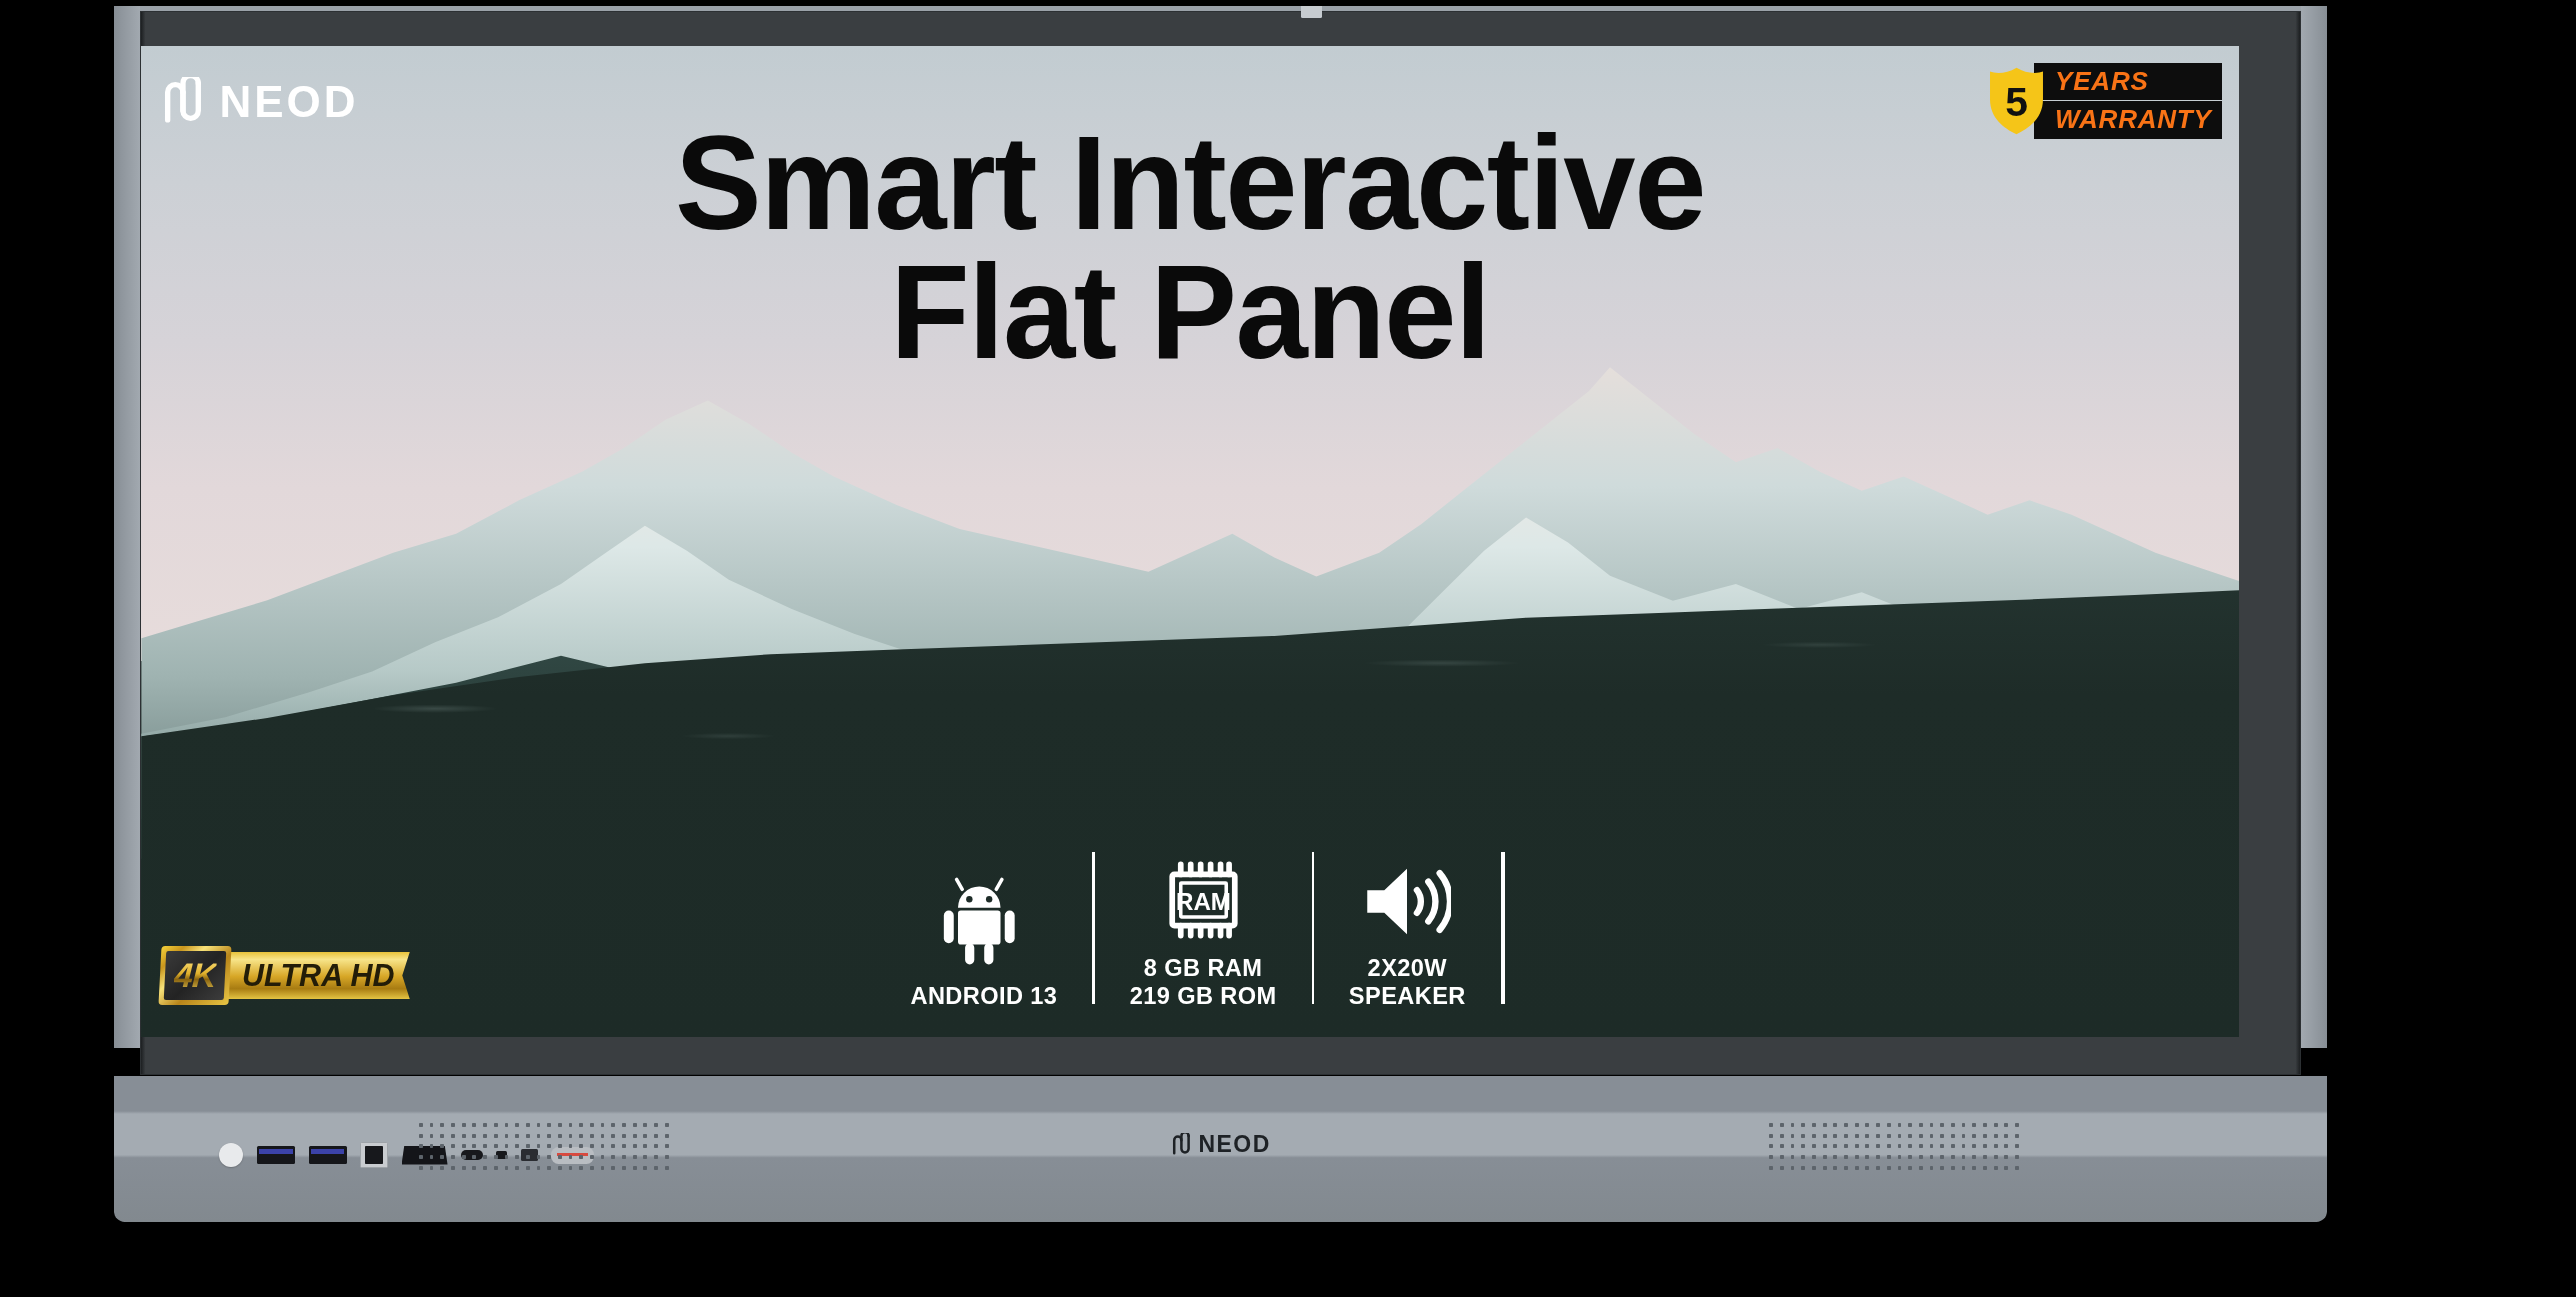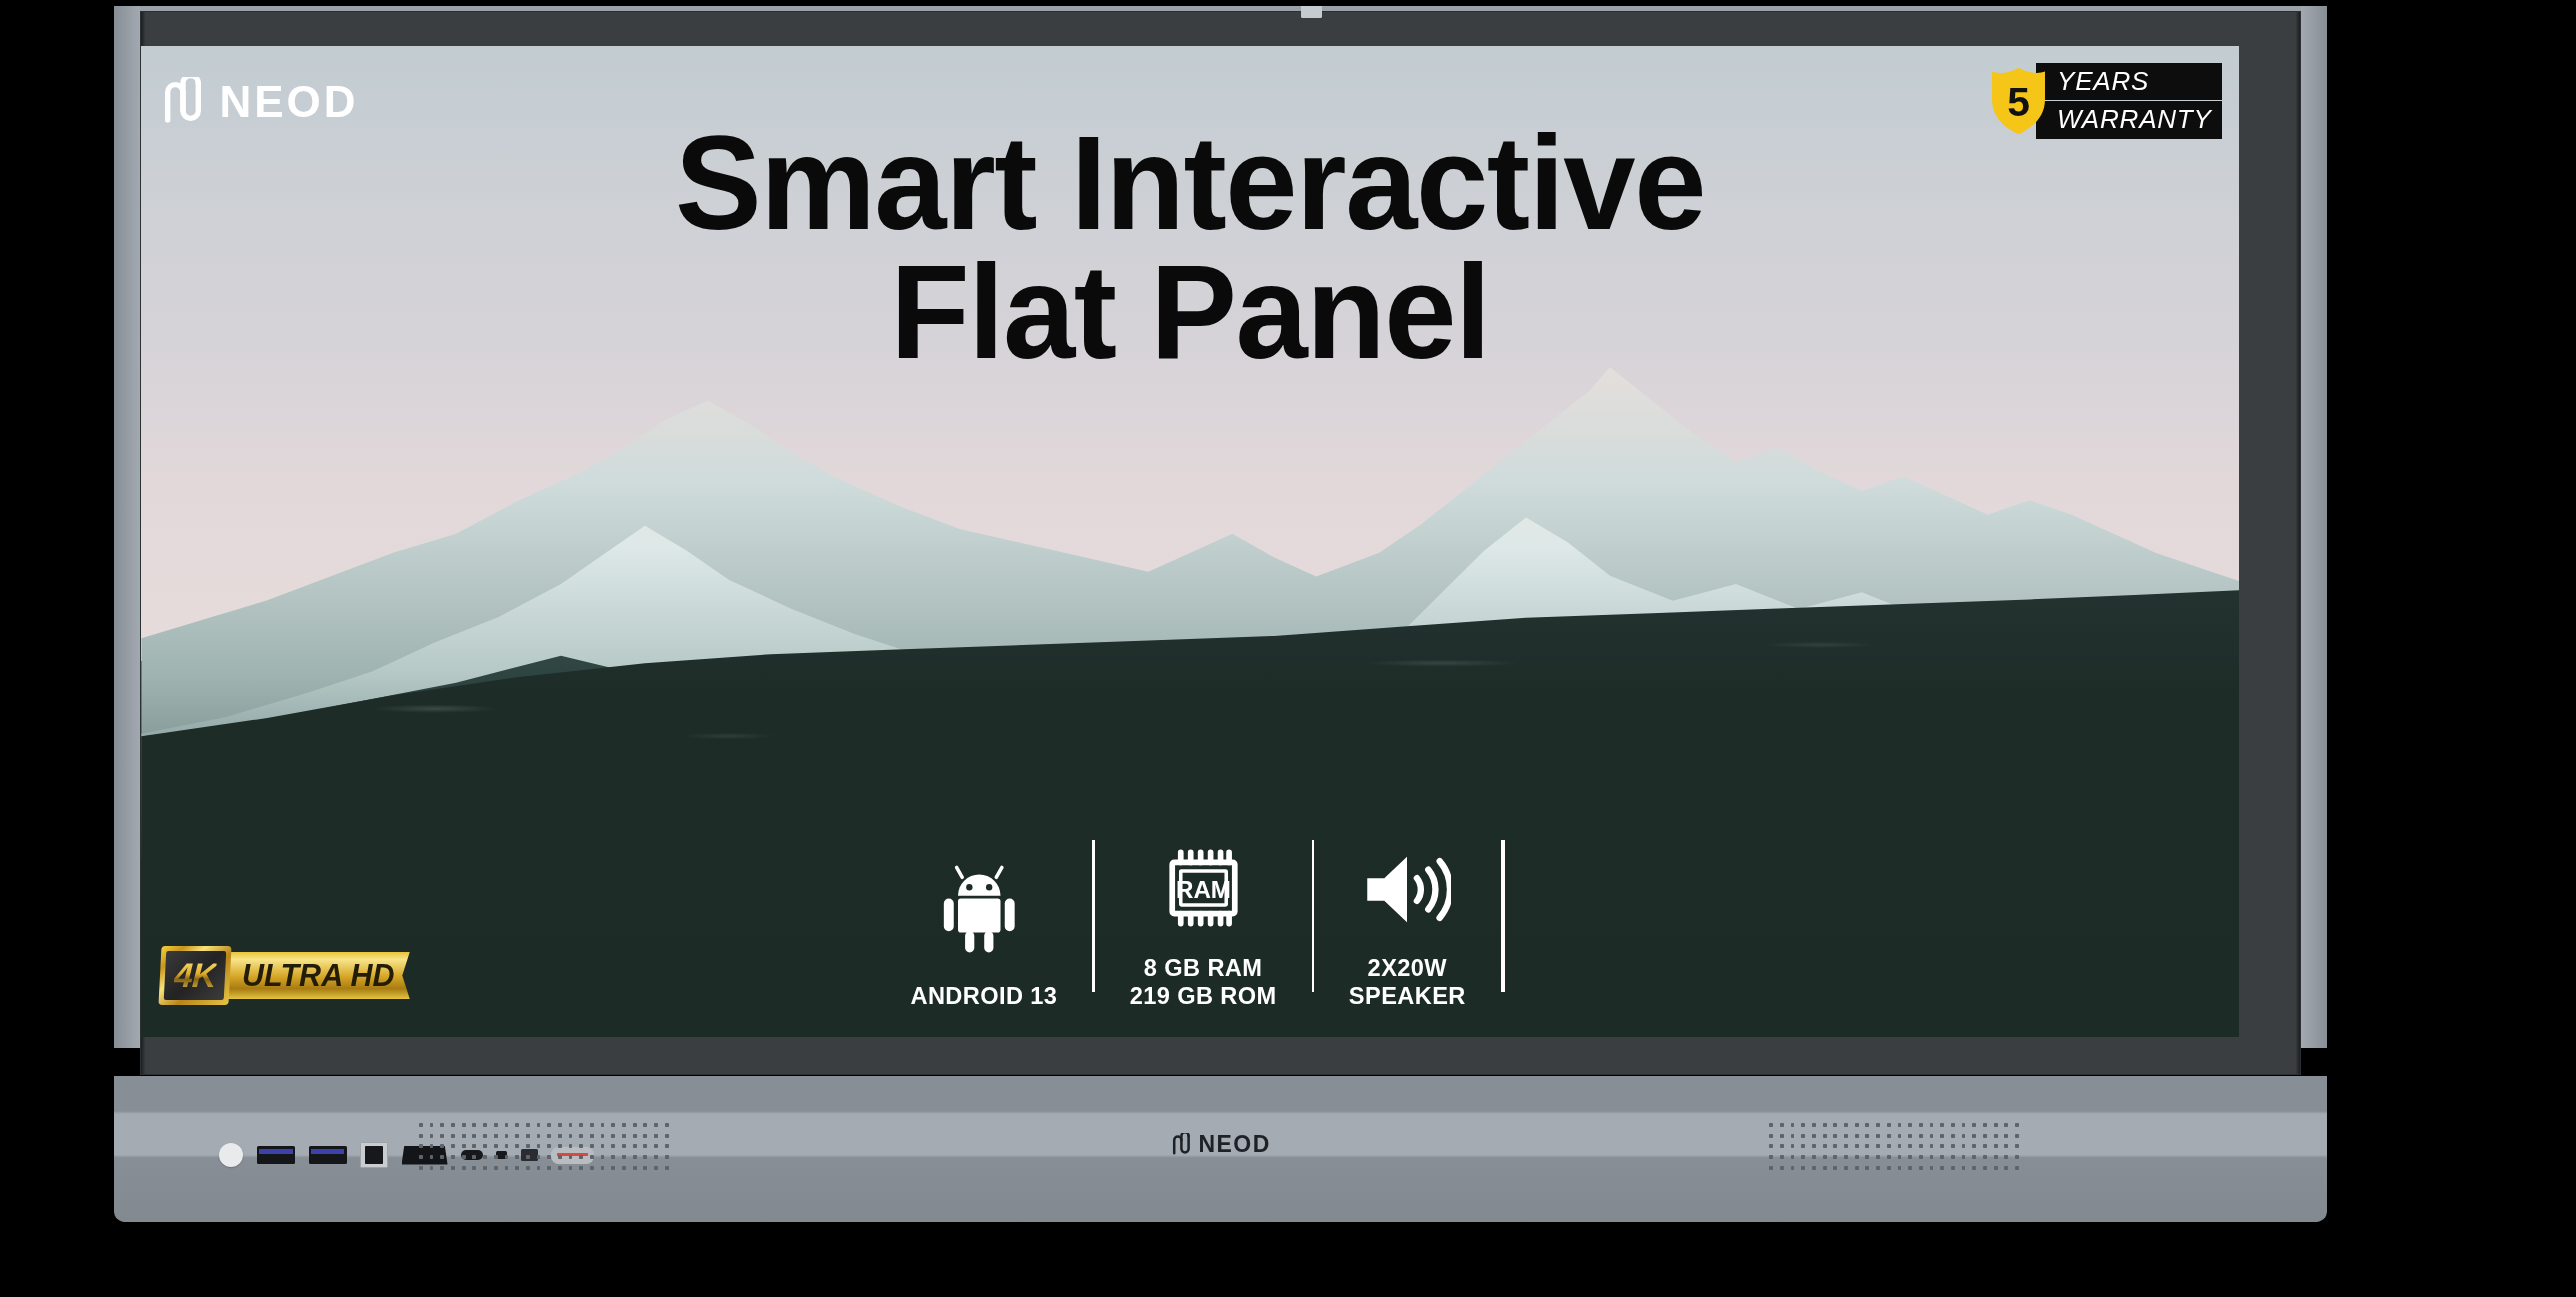--- a/index.html
+++ b/index.html
@@ -138,21 +138,21 @@
   .logo .word {
     color:#fff; font-size:44px; font-weight:700; letter-spacing:3px;
     font-family:"Liberation Sans", sans-serif;
   }
 
   
   .warranty { position:absolute; right:17px; top:17px; display:flex; align-items:center; }
   .warranty .shield { width:59px; height:70px; position:relative; z-index:2; }
   .warranty .stack { display:flex; flex-direction:column; margin-left:-12.2px; }
   .warranty .bar {
-    background:#0d0d0d; color:#ffffff; font-weight:400; font-style:italic;
+    background:#0d0d0d; color:#f97316; font-weight:700; font-style:italic;
     letter-spacing:0.8px; line-height:1;
   }
   .warranty .bar.y { font-size:26px; padding:5.3px 10.7px 5.3px 21.3px; }
   .warranty .bar.w { font-size:26px; padding:5.3px 10.7px 6.9px 21.3px; margin-top:1.5px; }
 
   
   .headline {
     position:absolute; left:0; right:0; top:73px;
     text-align:center; color:#0a0a0a;
     font-family:"Liberation Sans", sans-serif;
@@ -201,21 +201,20 @@
   .features {
     position:absolute; left:0; right:0; bottom:26px;
     display:flex; justify-content:center; align-items:flex-end;
     gap:0;
   }
   .feat {
     position:relative;
     display:flex; flex-direction:column; align-items:center;
     padding:0 35px;
     min-width:145px;
-    gap:12px;
   }
   .feat .ico { height:99px; display:flex; align-items:flex-end; justify-content:center; }
   .feat .lab {
     margin-top:15.2px; color:#fff; text-align:center;
     font-size:23.6px; font-weight:700; line-height:1.18; letter-spacing:0.4px;
   }
   .divider { width:2.3px; background:#ffffff; height:152px; align-self:flex-start; margin-top:10.7px; }
 
   
   .lowerband {

